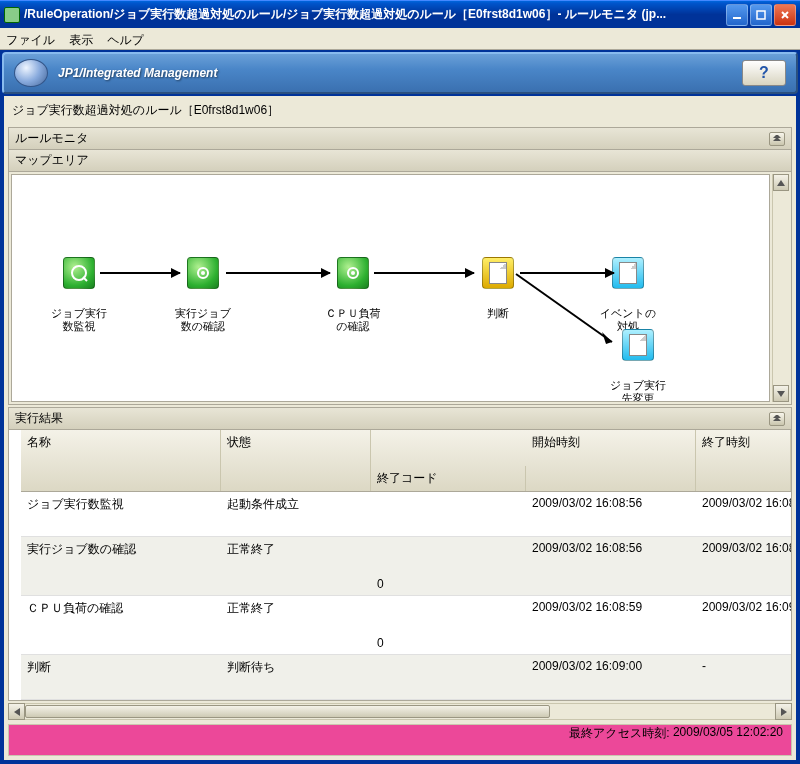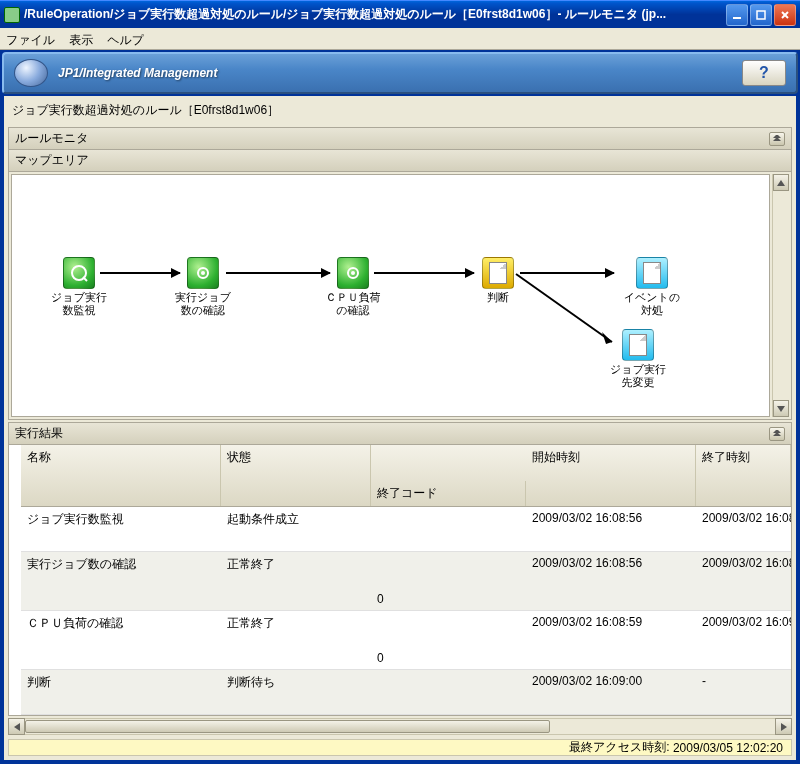--- a/index.html
+++ b/index.html
@@ -41,40 +41,40 @@
 .sb-btn { height: 17px; background: linear-gradient(to bottom, #f4f2e8, #cecab4); border: 1px solid #9a9682; display: flex; align-items: center; justify-content: center; }
 .sb-track { flex: 1; background: #ece9d8; }
 
 .node { position: absolute; display: flex; flex-direction: column; align-items: center; width: 62px; }
 .node-icon { width: 32px; height: 32px; border-radius: 4px; border: 1px solid rgba(0,0,0,0.3); display: flex; align-items: center; justify-content: center; font-size: 18px; position: relative; overflow: hidden; }
 .node-icon.green { background: radial-gradient(circle at 35% 30%, #b0f090, #2db030 65%, #1a8020); }
 .node-icon.yellow { background: linear-gradient(to bottom, #ffee66, #ddaa00); }
 .node-icon.cyan { background: linear-gradient(to bottom, #aef0ff, #22bbee); }
 .node-icon .inner-doc { width: 18px; height: 22px; background: white; border: 1px solid #888; position: relative; }
 .node-icon .corner { position: absolute; top: 0; right: 0; width: 6px; height: 6px; background: linear-gradient(135deg, #fff 50%, #ccc 50%); }
-.node-label { font-size: 11px; text-align: center; line-height: 1.2; margin-top: 2px; white-space: pre-line; }
+.node-label { font-size: 11px; text-align: center; line-height: 1.2; margin-top: 18px; white-space: pre-line; }
 
 .arrow { position: absolute; height: 2px; background: black; }
 .arrow::after { content: ""; position: absolute; right: -1px; top: -4px; border-left: 10px solid black; border-top: 5px solid transparent; border-bottom: 5px solid transparent; }
 
 .results { margin: 0 4px 4px 4px; display: flex; flex-direction: column; }
 .results-body { border: 1px solid #aca899; border-top: none; background: white; padding-left: 12px; }
 .grid-head { display: flex; background: linear-gradient(to bottom, #f4f2e8, #dcd8c4); border-bottom: 1px solid #aca899; }
 .grid-head > div { padding: 4px 6px; border-right: 1px solid #cac6ae; font-size: 12px; }
 .grid-row { display: flex; border-bottom: 1px solid #e0e0e0; }
 .grid-row:nth-child(even) { background: #f0f0ea; }
 .grid-row > div { padding: 4px 6px; font-size: 12px; white-space: nowrap; overflow: hidden; }
 .c0 { width: 200px; } .c1 { width: 150px; } .c2 { width: 155px; margin-top: 36px; } .c3 { width: 170px; } .c4 { flex: 1; }
 
 .hscroll { height: 17px; background: #ece9d8; display: flex; margin-top: 2px; }
 .hscroll .sb-btn { width: 17px; height: 17px; }
 .hscroll .hs-track { flex: 1; background: #ece9d8; border-top: 1px solid #cac6ae; border-bottom: 1px solid #cac6ae; position: relative; }
 .hs-thumb { position: absolute; left: 0; top: 1px; bottom: 1px; width: 70%; background: linear-gradient(to bottom, #f4f2e8, #cecab4); border: 1px solid #9a9682; border-radius: 2px; }
 
-.status { height: 17px; background: #fef9c3; display: flex; align-items: center; justify-content: flex-end; padding: 0 8px; font-size: 12px; margin: 0 4px 4px 4px; border: 1px solid #cac6ae; }
+.status { height: 32px; background: #ec4899; display: flex; justify-content: flex-end; padding: 0 8px; font-size: 12px; margin: 0 4px 4px 4px; border: 1px solid #cac6ae; }
 </style>
 </head>
 <body>
 
 <div class="window">
   <div class="titlebar">
     <div class="titlebar-icon"></div>
     <div class="titlebar-text">/RuleOperation/ジョブ実行数超過対処のルール/ジョブ実行数超過対処のルール［E0frst8d1w06］- ルールモニタ (jp...</div>
     <div class="titlebar-buttons">
       <div class="titlebar-btn tb-min">
@@ -156,21 +156,21 @@
 の確認</div>
           </div>
           <div class="node" style="left:455px; top:82px;">
             <div class="node-icon yellow">
                 <div class="inner-doc">
                   <div class="corner"></div>
                 </div>
               </div>
             <div class="node-label">判断</div>
           </div>
-          <div class="node" style="left:609px; top:82px;">
+          <div class="node" style="left:585px; top:82px;">
             <div class="node-icon cyan">
                 <div class="inner-doc">
                   <div class="corner"></div>
                 </div>
               </div>
             <div class="node-label">イベントの
 対処</div>
           </div>
           <div class="node" style="left:595px; top:154px;">
             <div class="node-icon cyan">

